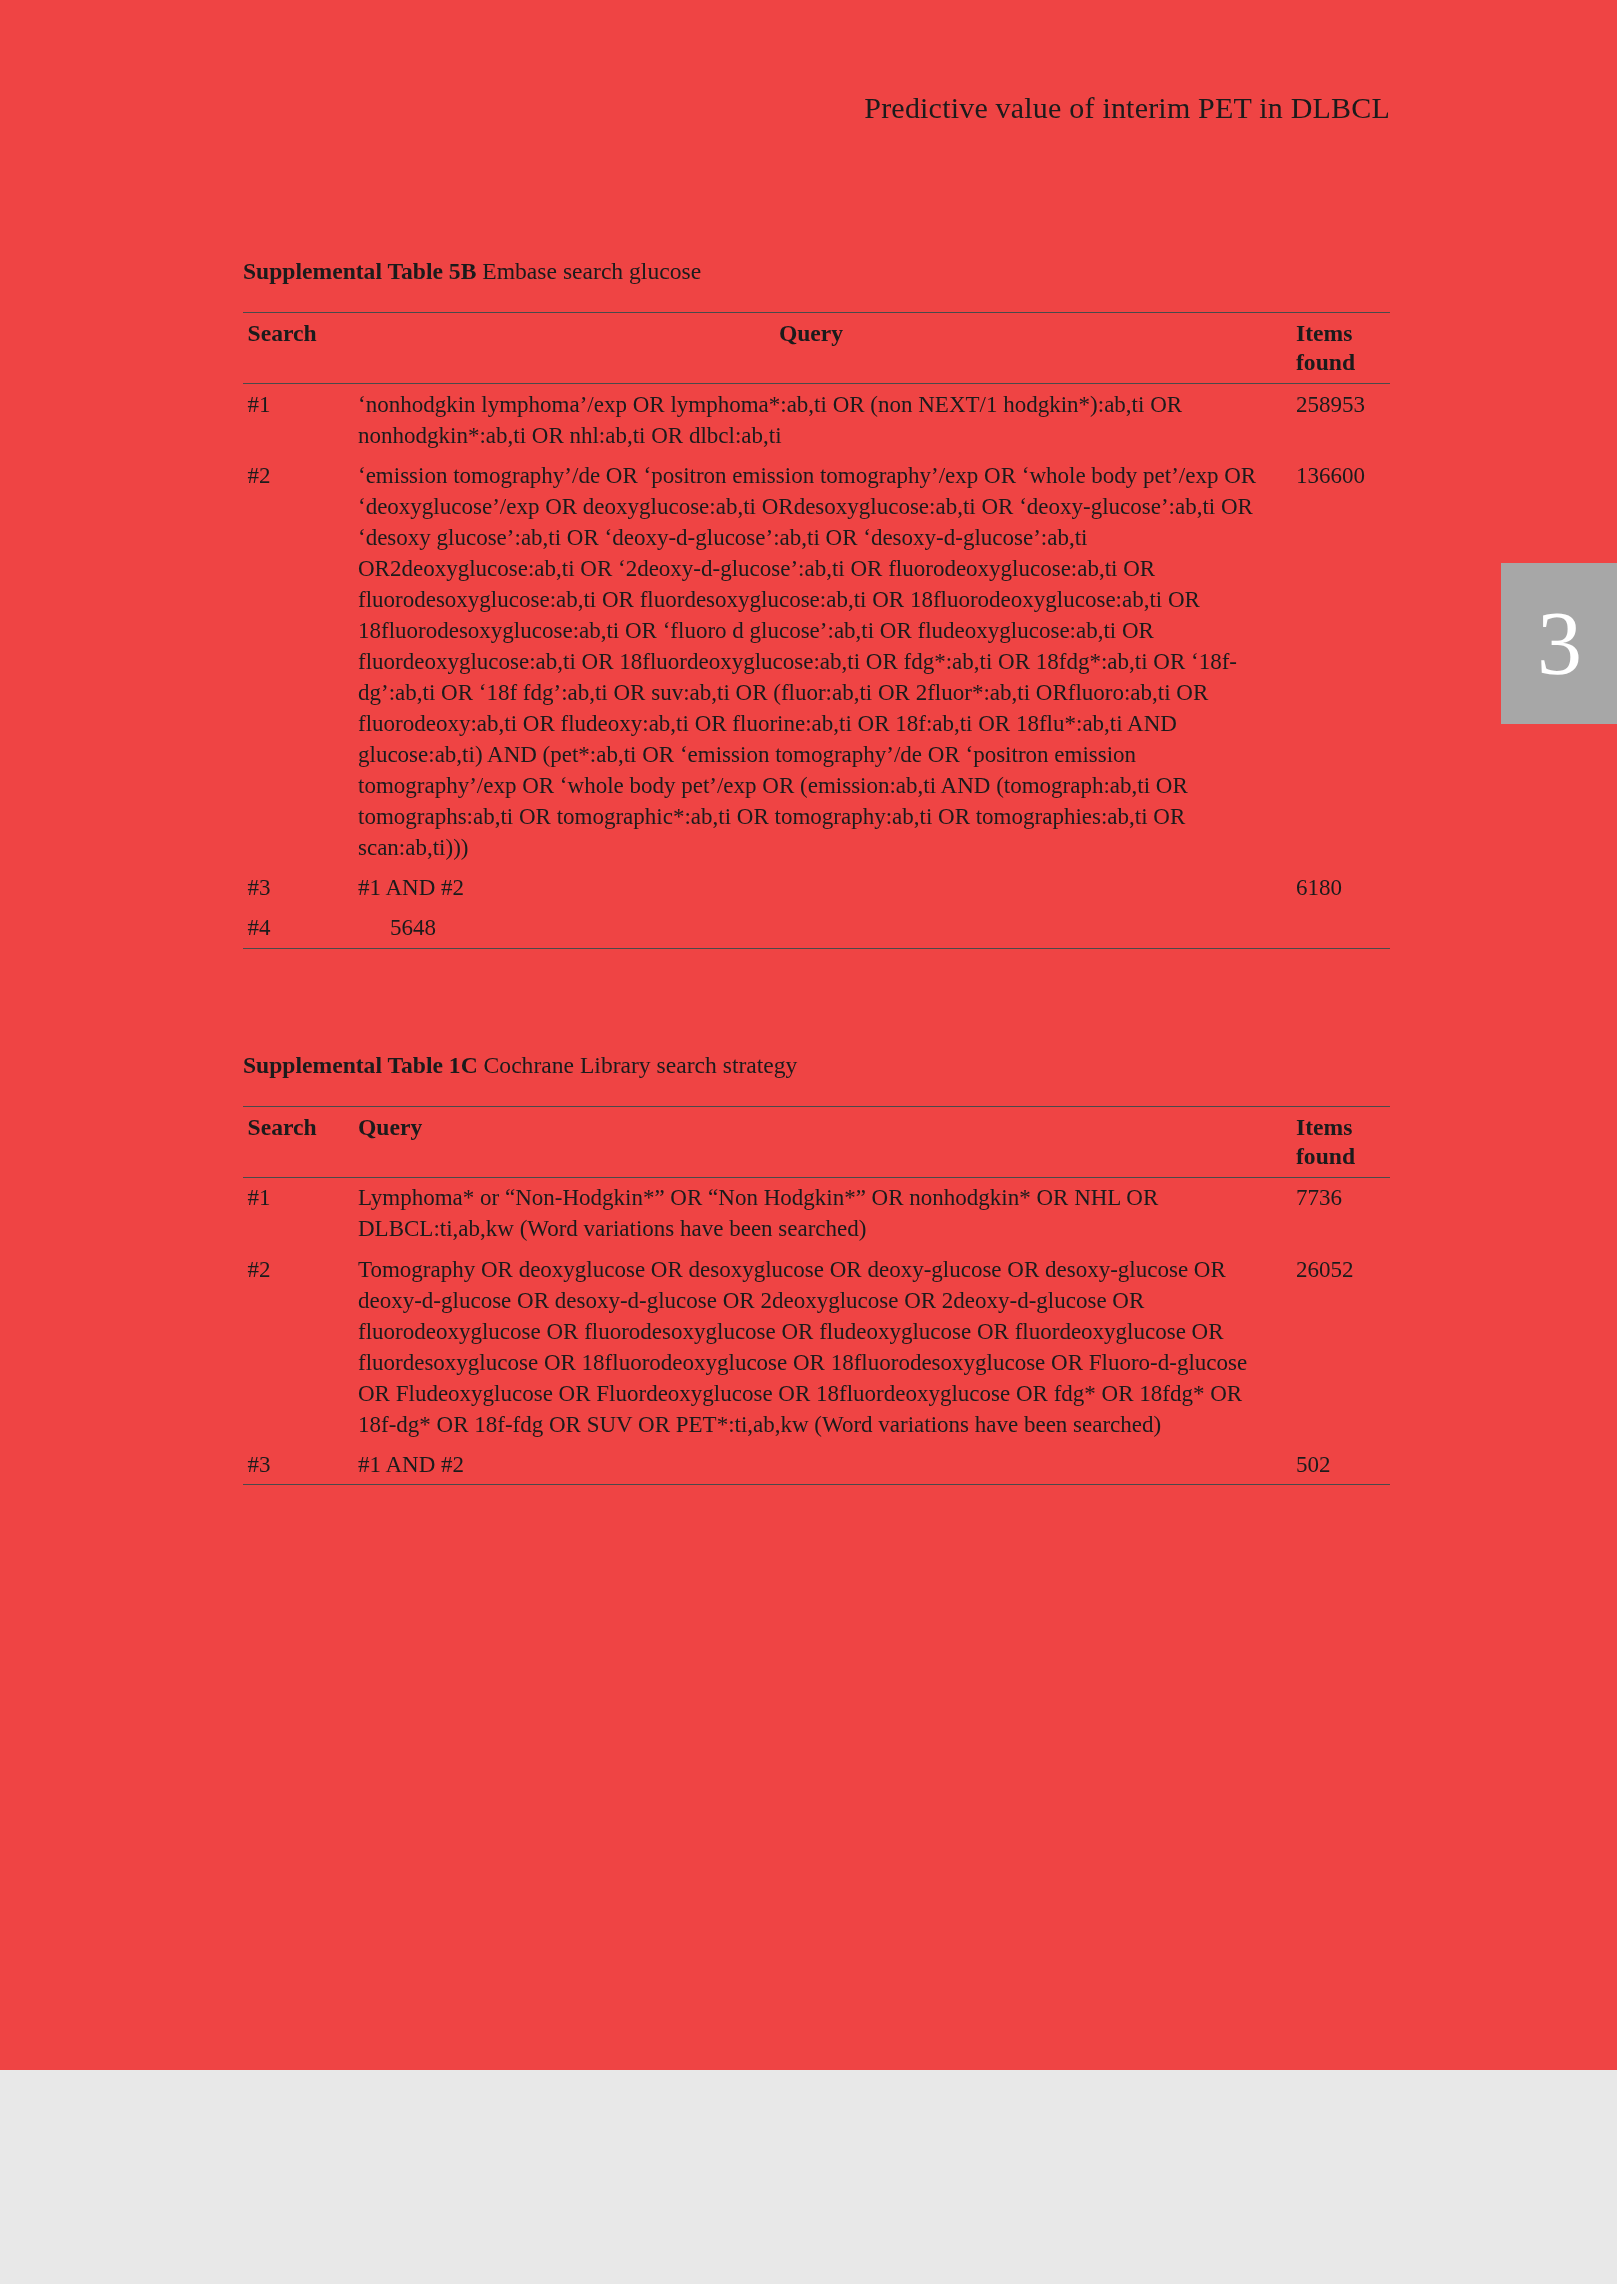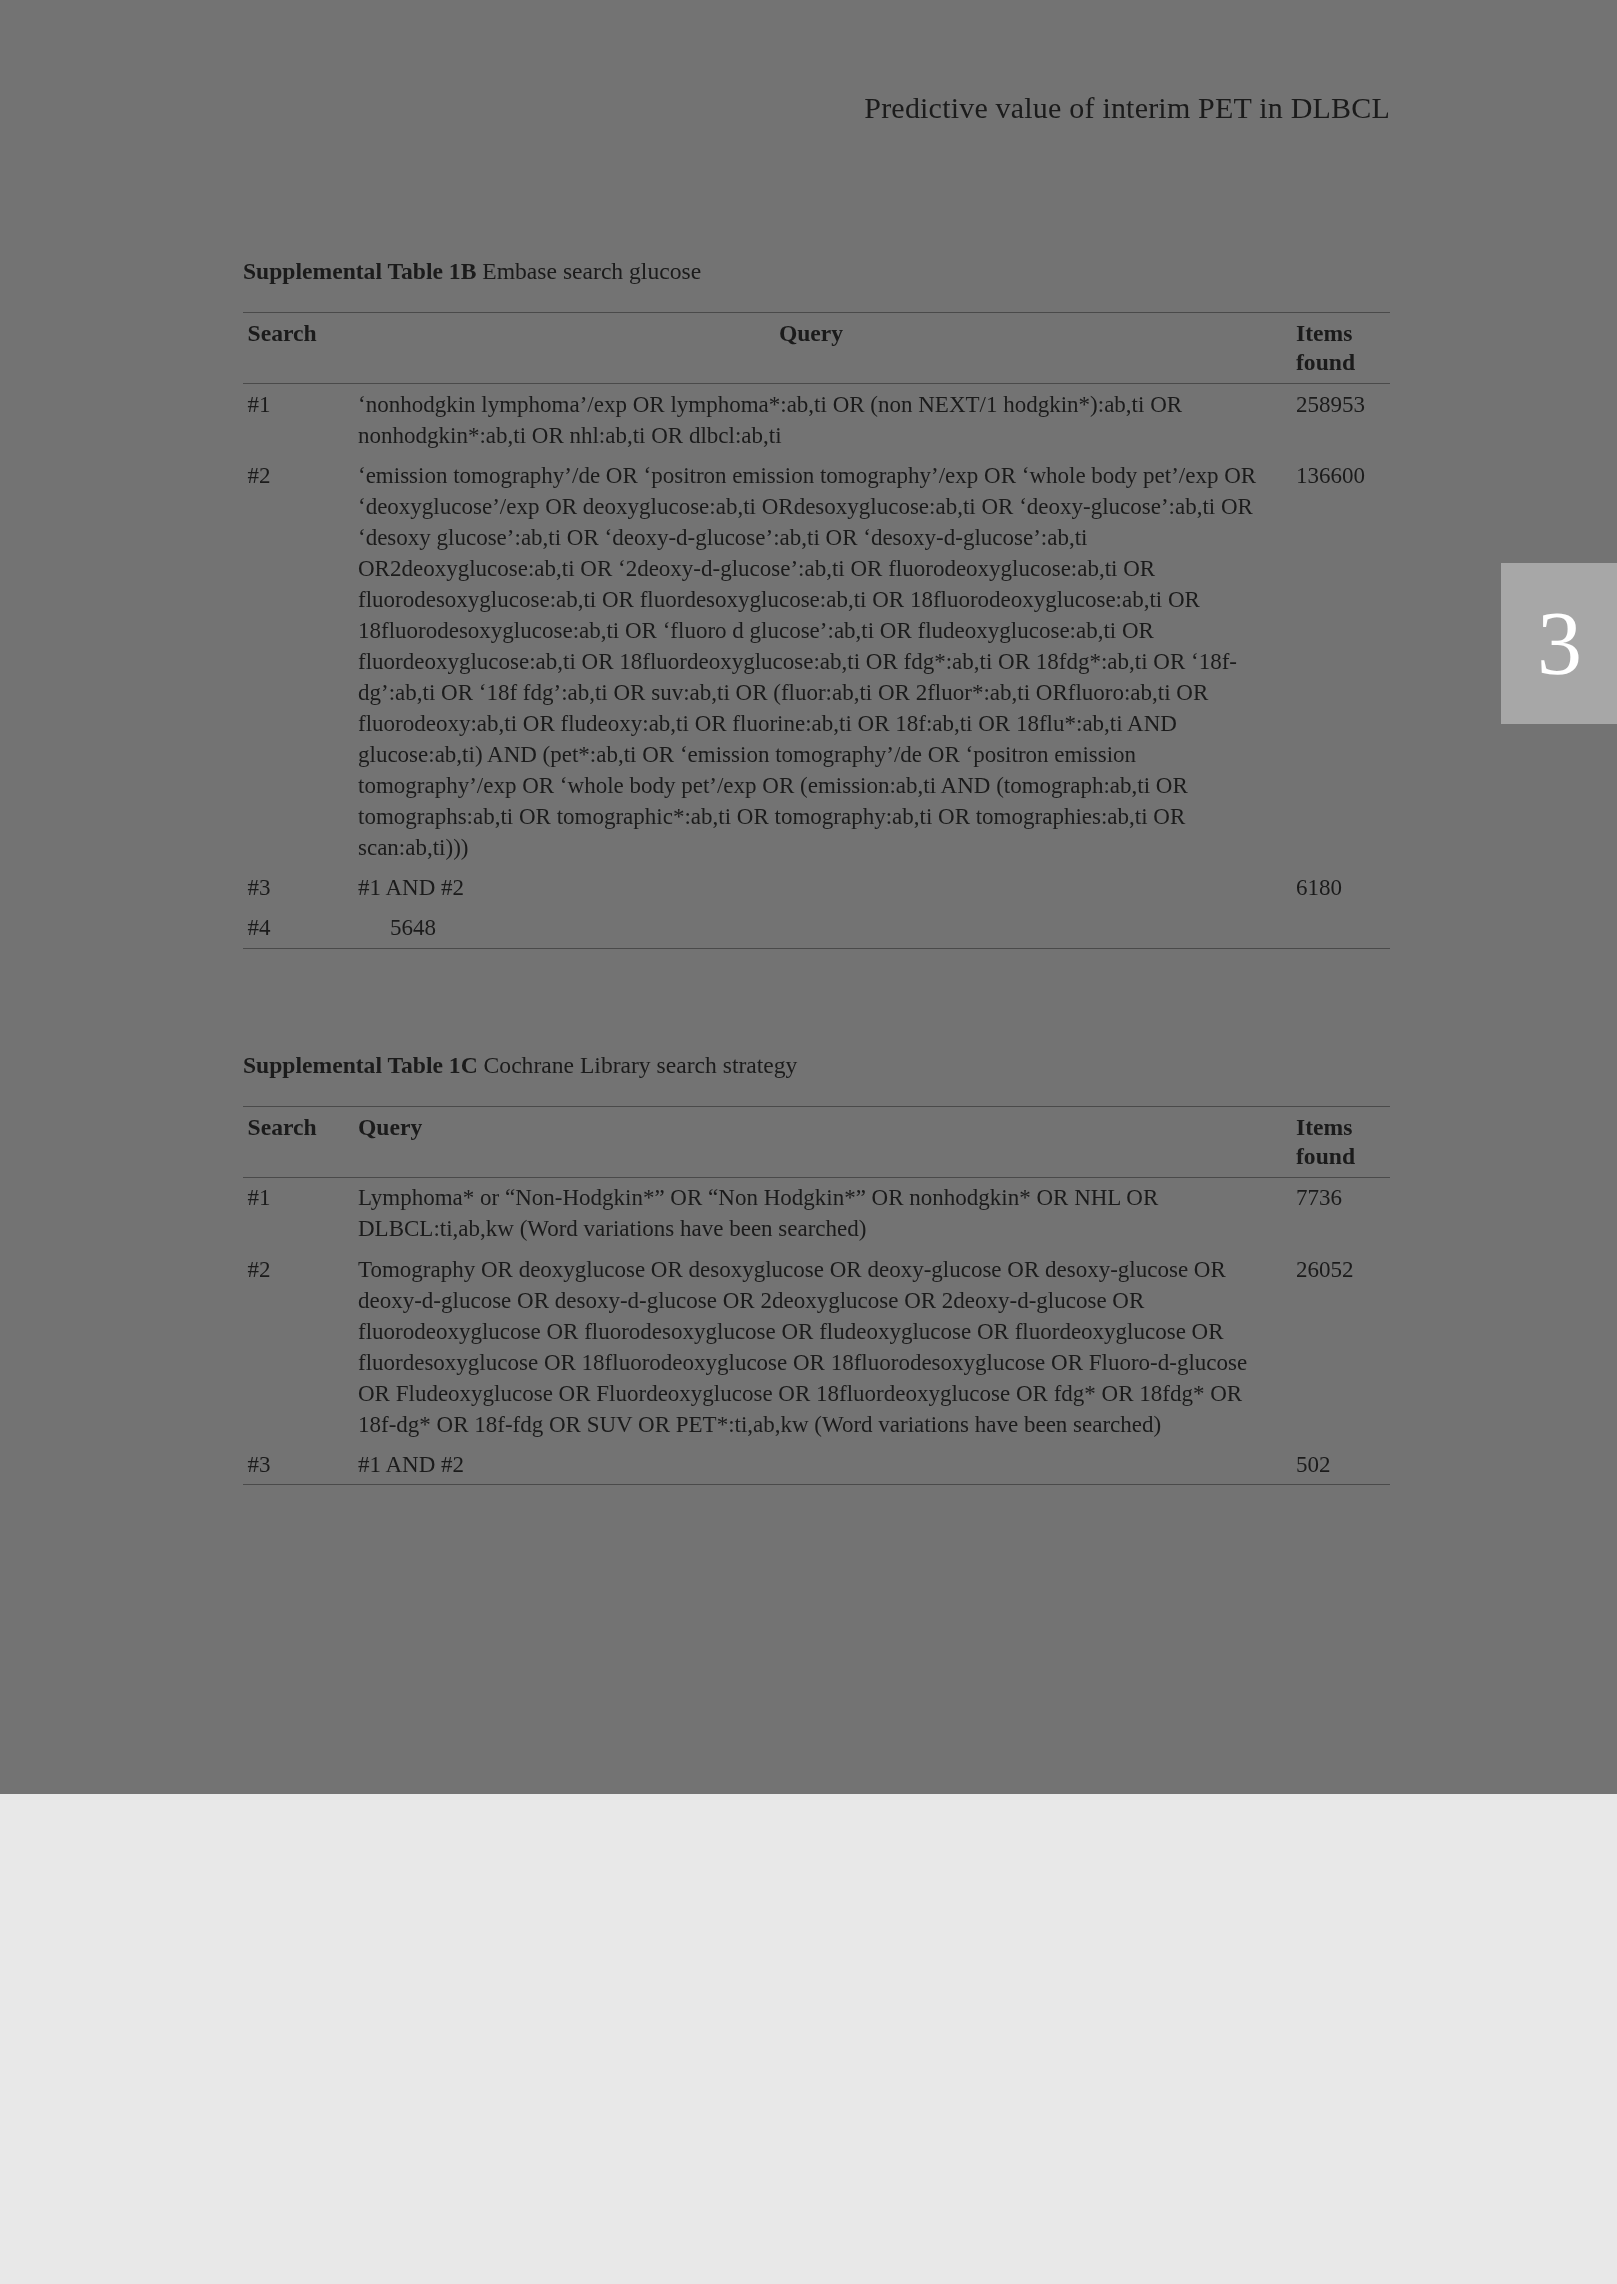--- a/index.html
+++ b/index.html
@@ -1,21 +1,21 @@
 <!DOCTYPE html>
 <html style="font-size:12px"><head>
 <meta charset="utf-8">
 <style>
   html, body { margin: 0; padding: 0; }
   body { background: #e8e8e8; }
   .page {
     position: relative;
     width: 1618px;
-    height: 1794px;
-    background: #737373;
+    height: 2070px;
+    background: #ef4444;
     font-family: "Liberation Serif", serif;
     color: #1b1b1b;
     overflow: hidden;
   }
   .content {
     position: absolute;
     left: 243px;
     top: 0;
     width: 1147px;
   }
@@ -86,21 +86,21 @@
 </head>
 <body>
 
 <div class="page">
 
   <div class="content">
 
     <div class="running-head">Predictive value of interim PET in DLBCL</div>
 
     <div class="caption caption-1b">
-      <span class="bold">Supplemental Table 1B</span>
+      <span class="bold">Supplemental Table 5B</span>
       <span>Embase search glucose</span>
     </div>
 
     <div class="stable">
       <div class="thead">
         <div class="cell-search">Search</div>
         <div class="q-center">Query</div>
         <div class="col-items">Items found</div>
       </div>
 

